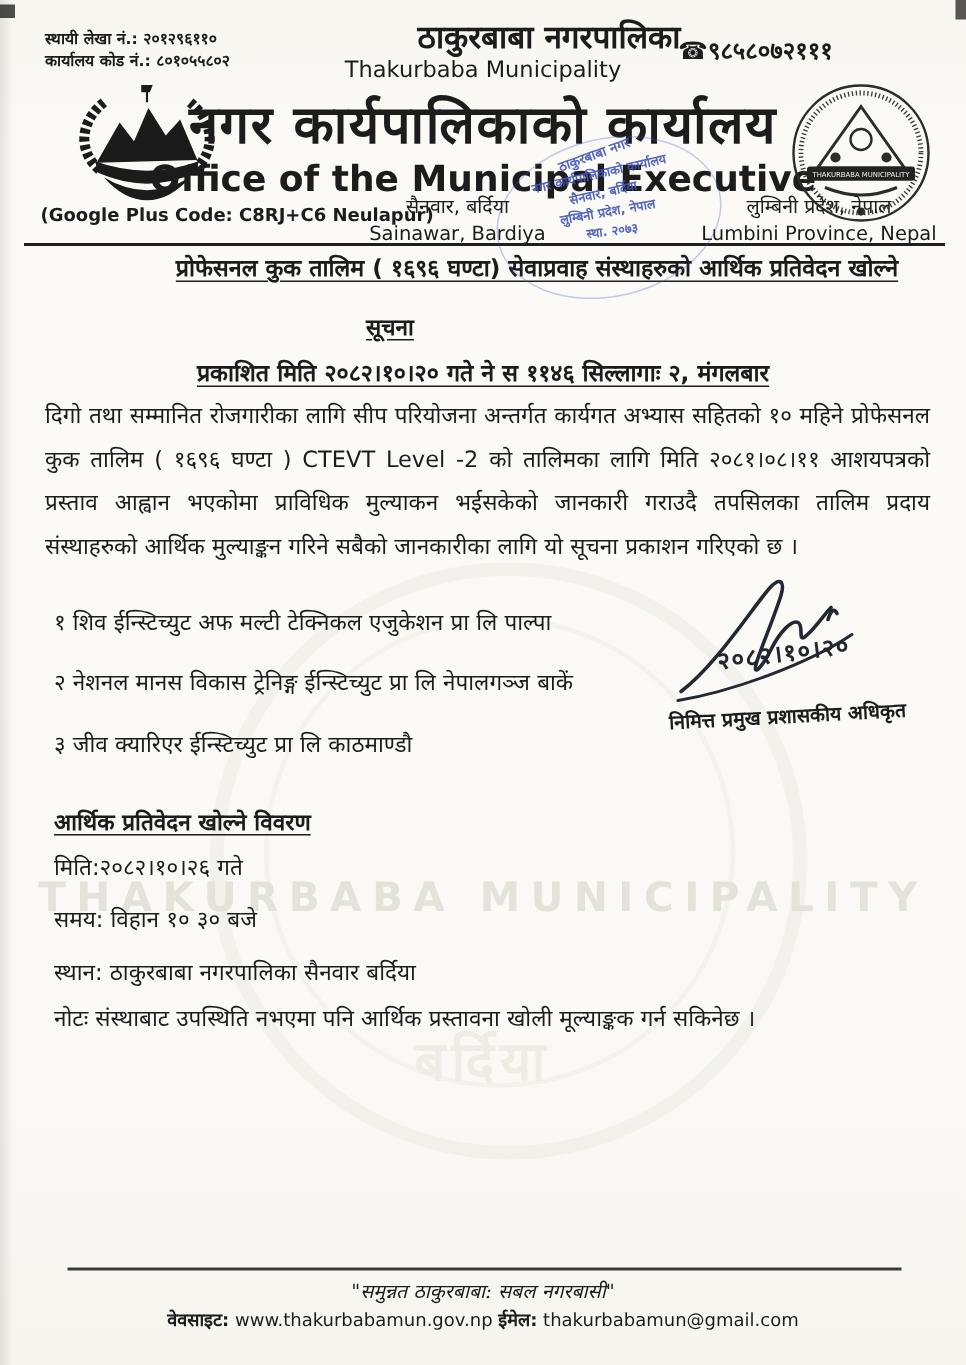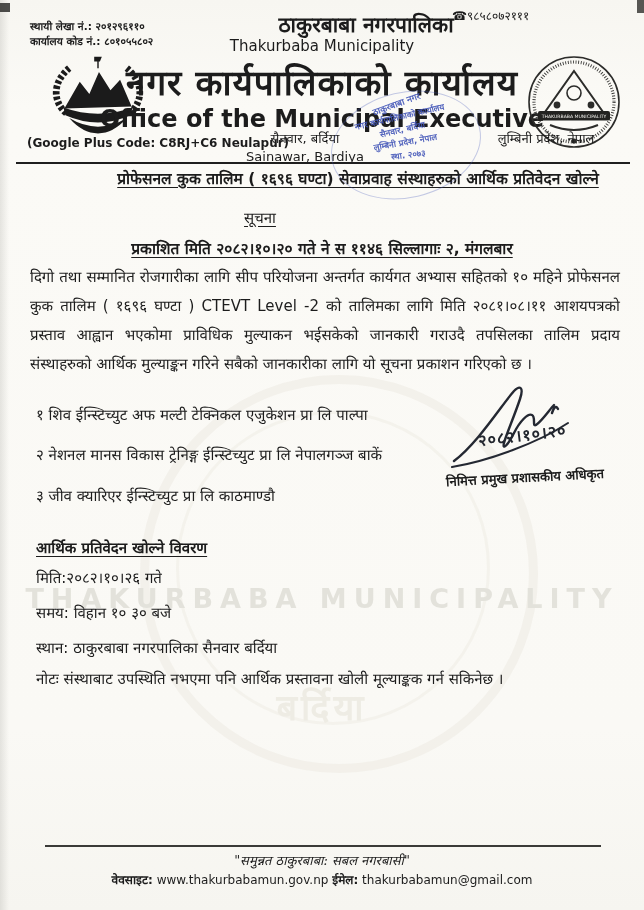--- a/index.html
+++ b/index.html
@@ -21,21 +21,21 @@
   .wm-text{left:0;top:583px;width:644px;text-align:center;font-size:27px;font-weight:700;
     letter-spacing:7px;color:#e3e2db;z-index:0;white-space:nowrap;}
   .wm-circle{left:140px;top:375px;width:380px;height:380px;border:9px solid #f0eee7;border-radius:50%;z-index:0;opacity:.75;}
   .wm-circle-inner{left:176px;top:411px;width:308px;height:308px;border:3px solid #f1efe8;border-radius:50%;z-index:0;opacity:.7;}
   .wm-seal-text{left:0;top:682px;width:644px;text-align:center;font-size:36px;font-weight:700;
     color:#eeece4;letter-spacing:4px;z-index:0;}
   
   .hdr-ids{left:30px;top:19px;font-size:10.5px;font-weight:700;line-height:15px;z-index:2;}
   .muni-np{left:0;top:10px;width:644px;font-size:21px;font-weight:700;z-index:2;margin-left:44px;}
   .muni-en{left:0;top:37px;width:644px;font-size:15px;z-index:2;}
-  .phone{left:452px;top:7px;font-size:12px;font-weight:400;z-index:2;}
+  .phone{left:452px;top:22px;font-size:16px;font-weight:700;z-index:2;}
   .title-np{left:0;top:58px;width:644px;font-size:35px;font-weight:700;z-index:2;letter-spacing:1px;}
   .title-en{left:0;top:105px;width:644px;font-size:24px;font-weight:700;z-index:2;}
   .emblem-left{left:50px;top:52px;z-index:2;}
   .emblem-right{left:524px;top:55px;z-index:2;}
   .gcode{left:27px;top:136px;font-size:12px;font-weight:700;z-index:2;}
   .addr-mid{left:238px;top:130px;width:134px;text-align:center;font-size:13px;line-height:18px;z-index:2;}
   .addr-right{left:462px;top:130px;width:168px;text-align:center;font-size:13px;line-height:18px;z-index:2;}
   .hr-top{left:16px;top:162px;width:614px;height:2px;background:#1f1f1f;z-index:2;}
   .hr-bottom{left:45px;top:845px;width:556px;height:1.5px;background:#3a3a38;z-index:2;}
   
@@ -43,21 +43,21 @@
   .stamp .sline{text-align:center;font-weight:700;line-height:13px;}
   .stamp .s0{font-size:9px;transform:rotate(-7deg);}
   .stamp .s1{font-size:8.5px;}
   .stamp .s2{font-size:8.5px;}
   .stamp .s3{font-size:8.5px;transform:rotate(3deg);}
   .stamp .s4{font-size:8.5px;transform:rotate(6deg);}
   .stamp-ring{left:330px;top:92px;width:150px;height:104px;border:1.5px solid rgba(67,86,184,.30);
     border-radius:50%;transform:rotate(-13deg);z-index:4;}
   
   .subject{left:0;top:167px;width:644px;font-size:15.5px;font-weight:700;z-index:2;padding-left:36px;}
-  .suchana{left:0;top:207px;width:520px;font-size:15px;font-weight:400;z-index:2;}
+  .suchana{left:0;top:207px;width:520px;font-size:15px;font-weight:700;z-index:2;}
   .publine{left:0;top:237px;width:644px;font-size:15.5px;font-weight:700;z-index:2;}
   .para{left:30px;top:263px;width:590px;font-size:15px;line-height:29px;text-align:justify;z-index:2;}
   .sec-h{font-size:15px;font-weight:700;z-index:2;}
   .tech-h{left:36px;top:372px;}
   .list-item{left:36px;font-size:15px;z-index:2;}
   .li0{top:404px;} .li1{top:444px;} .li2{top:485px;}
   .fin-h{left:36px;top:537px;}
   .fin-line{left:36px;font-size:15px;z-index:2;}
   .fl0{top:567px;} .fl1{top:602px;} .fl2{top:637px;} .fl3{top:668px;}
   
@@ -136,20 +136,21 @@
     <div class="sline s4" style="color: rgb(67, 86, 184);">स्था. २०७३</div>
   </div>
 
   <div class="abs gcode">(Google Plus Code: C8RJ+C6 Neulapur)</div>
   <div class="abs addr-mid">
     <div>सैनवार, बर्दिया</div>
     <div>Sainawar, Bardiya</div>
   </div>
   <div class="abs addr-right">
     <div>लुम्बिनी प्रदेश, नेपाल</div>
+    <div>Lumbini Province, Nepal</div>
   </div>
 
   <div class="abs hr-top"></div>
 
   <div class="abs subject center u">प्रोफेसनल  कुक तालिम ( १६९६ घण्टा) सेवाप्रवाह संस्थाहरुको आर्थिक प्रतिवेदन खोल्ने</div>
   <div class="abs suchana center u">सूचना</div>
   <div class="abs publine center u">प्रकाशित मिति २०८२।१०।२० गते  ने स ११४६  सिल्लागाः २, मंगलबार</div>
   <div class="abs para">दिगो तथा सम्मानित रोजगारीका लागि सीप परियोजना अन्तर्गत कार्यगत अभ्यास सहितको १० महिने प्रोफेसनल कुक तालिम ( १६९६ घण्टा ) CTEVT Level -2 को तालिमका लागि मिति २०८१।०८।११ आशयपत्रको प्रस्ताव आह्वान भएकोमा प्राविधिक मुल्याकन भईसकेको जानकारी गराउदै तपसिलका तालिम प्रदाय संस्थाहरुको आर्थिक मुल्याङ्कन गरिने सबैको जानकारीका लागि यो सूचना प्रकाशन गरिएको छ ।</div>
 
   <div class="abs list-item li0">१ शिव ईन्स्टिच्युट अफ मल्टी टेक्निकल एजुकेशन  प्रा लि पाल्पा</div>

